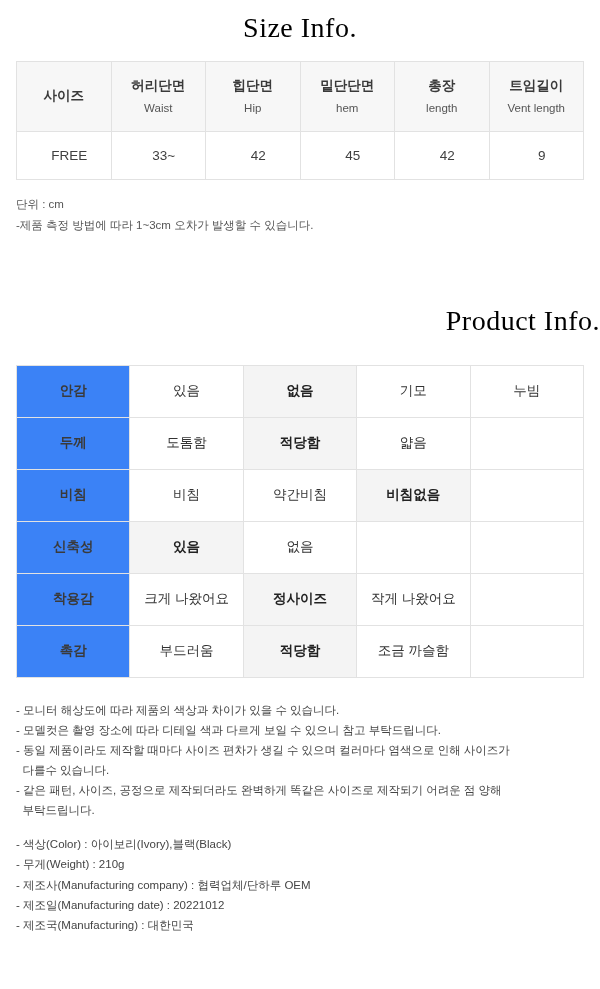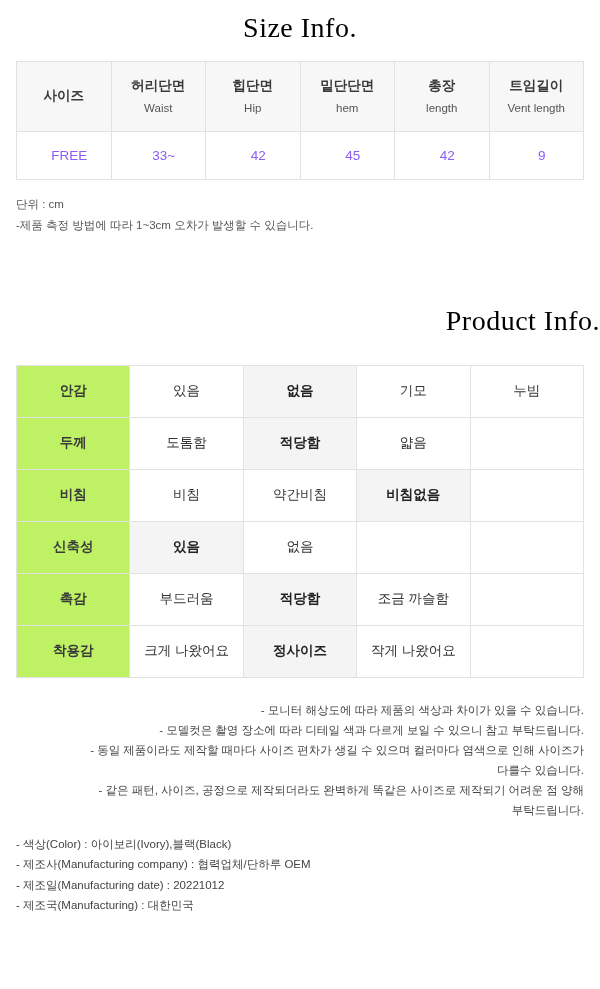--- a/index.html
+++ b/index.html
@@ -62,21 +62,21 @@
   }
   #size-table th .en {
     display: block;
     font-size: 11.5px;
     color: #555555;
     margin-top: 3px;
   }
   #size-table td {
     height: 48px;
     font-size: 13.5px;
-    color: #8b5cf6;
+    color: #404040;
     padding-left: 12px;
   }
   #size-table td.first-col {
     font-size: 13.5px;
   }
 
   .note-block {
     padding: 14px 16px 0 16px;
     font-size: 11.5px;
     color: #555555;
@@ -86,37 +86,36 @@
 
   
   #product-title { margin-top: 62px; text-align: right; }
   #product-table { margin-top: 28px; }
   #product-table td {
     height: 52px;
     font-size: 13.5px;
     padding: 4px 2px;
   }
   #product-table td.label {
-    background: #bef264;
+    background: #3b82f6;
     font-weight: bold;
     color: #3a3a3a;
   }
   #product-table td.sel {
     background: #f4f4f4;
     font-weight: bold;
     color: #222222;
   }
   #product-table td.empty { background: #ffffff; }
 
   .desc-block {
     padding: 22px 16px 0 16px;
     font-size: 11.5px;
     color: #444444;
     line-height: 1.75;
-    text-align: right;
   }
   .desc-block .line { white-space: pre-wrap; }
   .desc-gap { height: 14px; }
   .spec-block {
     padding: 0 16px 18px 16px;
     font-size: 11.5px;
     color: #444444;
     line-height: 1.75;
   }
 </style>
@@ -201,49 +200,50 @@
           <td class="empty"></td>
         </tr>
         <tr>
           <td class="label">신축성</td>
           <td class="sel">있음</td>
           <td>없음</td>
           <td class="empty"></td>
           <td class="empty"></td>
         </tr>
         <tr>
+          <td class="label">착용감</td>
+          <td>크게 나왔어요</td>
+          <td class="sel">정사이즈</td>
+          <td>작게 나왔어요</td>
+          <td class="empty"></td>
+        </tr>
+        <tr>
           <td class="label">촉감</td>
           <td>부드러움</td>
           <td class="sel">적당함</td>
           <td>조금 까슬함</td>
-          <td class="empty"></td>
-        </tr>
-        <tr>
-          <td class="label">착용감</td>
-          <td>크게 나왔어요</td>
-          <td class="sel">정사이즈</td>
-          <td>작게 나왔어요</td>
           <td class="empty"></td>
         </tr>
       </tbody>
     </table>
   </div>
 
   <div class="desc-block">
     <div class="line">- 모니터 해상도에 따라 제품의 색상과 차이가 있을 수 있습니다.</div>
     <div class="line">- 모델컷은 촬영 장소에 따라 디테일 색과 다르게 보일 수 있으니 참고 부탁드립니다.</div>
     <div class="line">- 동일 제품이라도 제작할 때마다 사이즈 편차가 생길 수 있으며 컬러마다 염색으로 인해 사이즈가
   다를수 있습니다.</div>
     <div class="line">- 같은 패턴, 사이즈, 공정으로 제작되더라도 완벽하게 똑같은 사이즈로 제작되기 어려운 점 양해
   부탁드립니다.</div>
   </div>
 
   <div class="desc-gap"></div>
 
   <div class="spec-block">
     <div class="line">- 색상(Color) : 아이보리(Ivory),블랙(Black)</div>
+    <div class="line">- 무게(Weight) : 210g</div>
     <div class="line">- 제조사(Manufacturing company) : 협력업체/단하루 OEM</div>
     <div class="line">- 제조일(Manufacturing date) : 20221012</div>
     <div class="line">- 제조국(Manufacturing) : 대한민국</div>
 
   </div>
 
 </div>
 
 </body></html>

